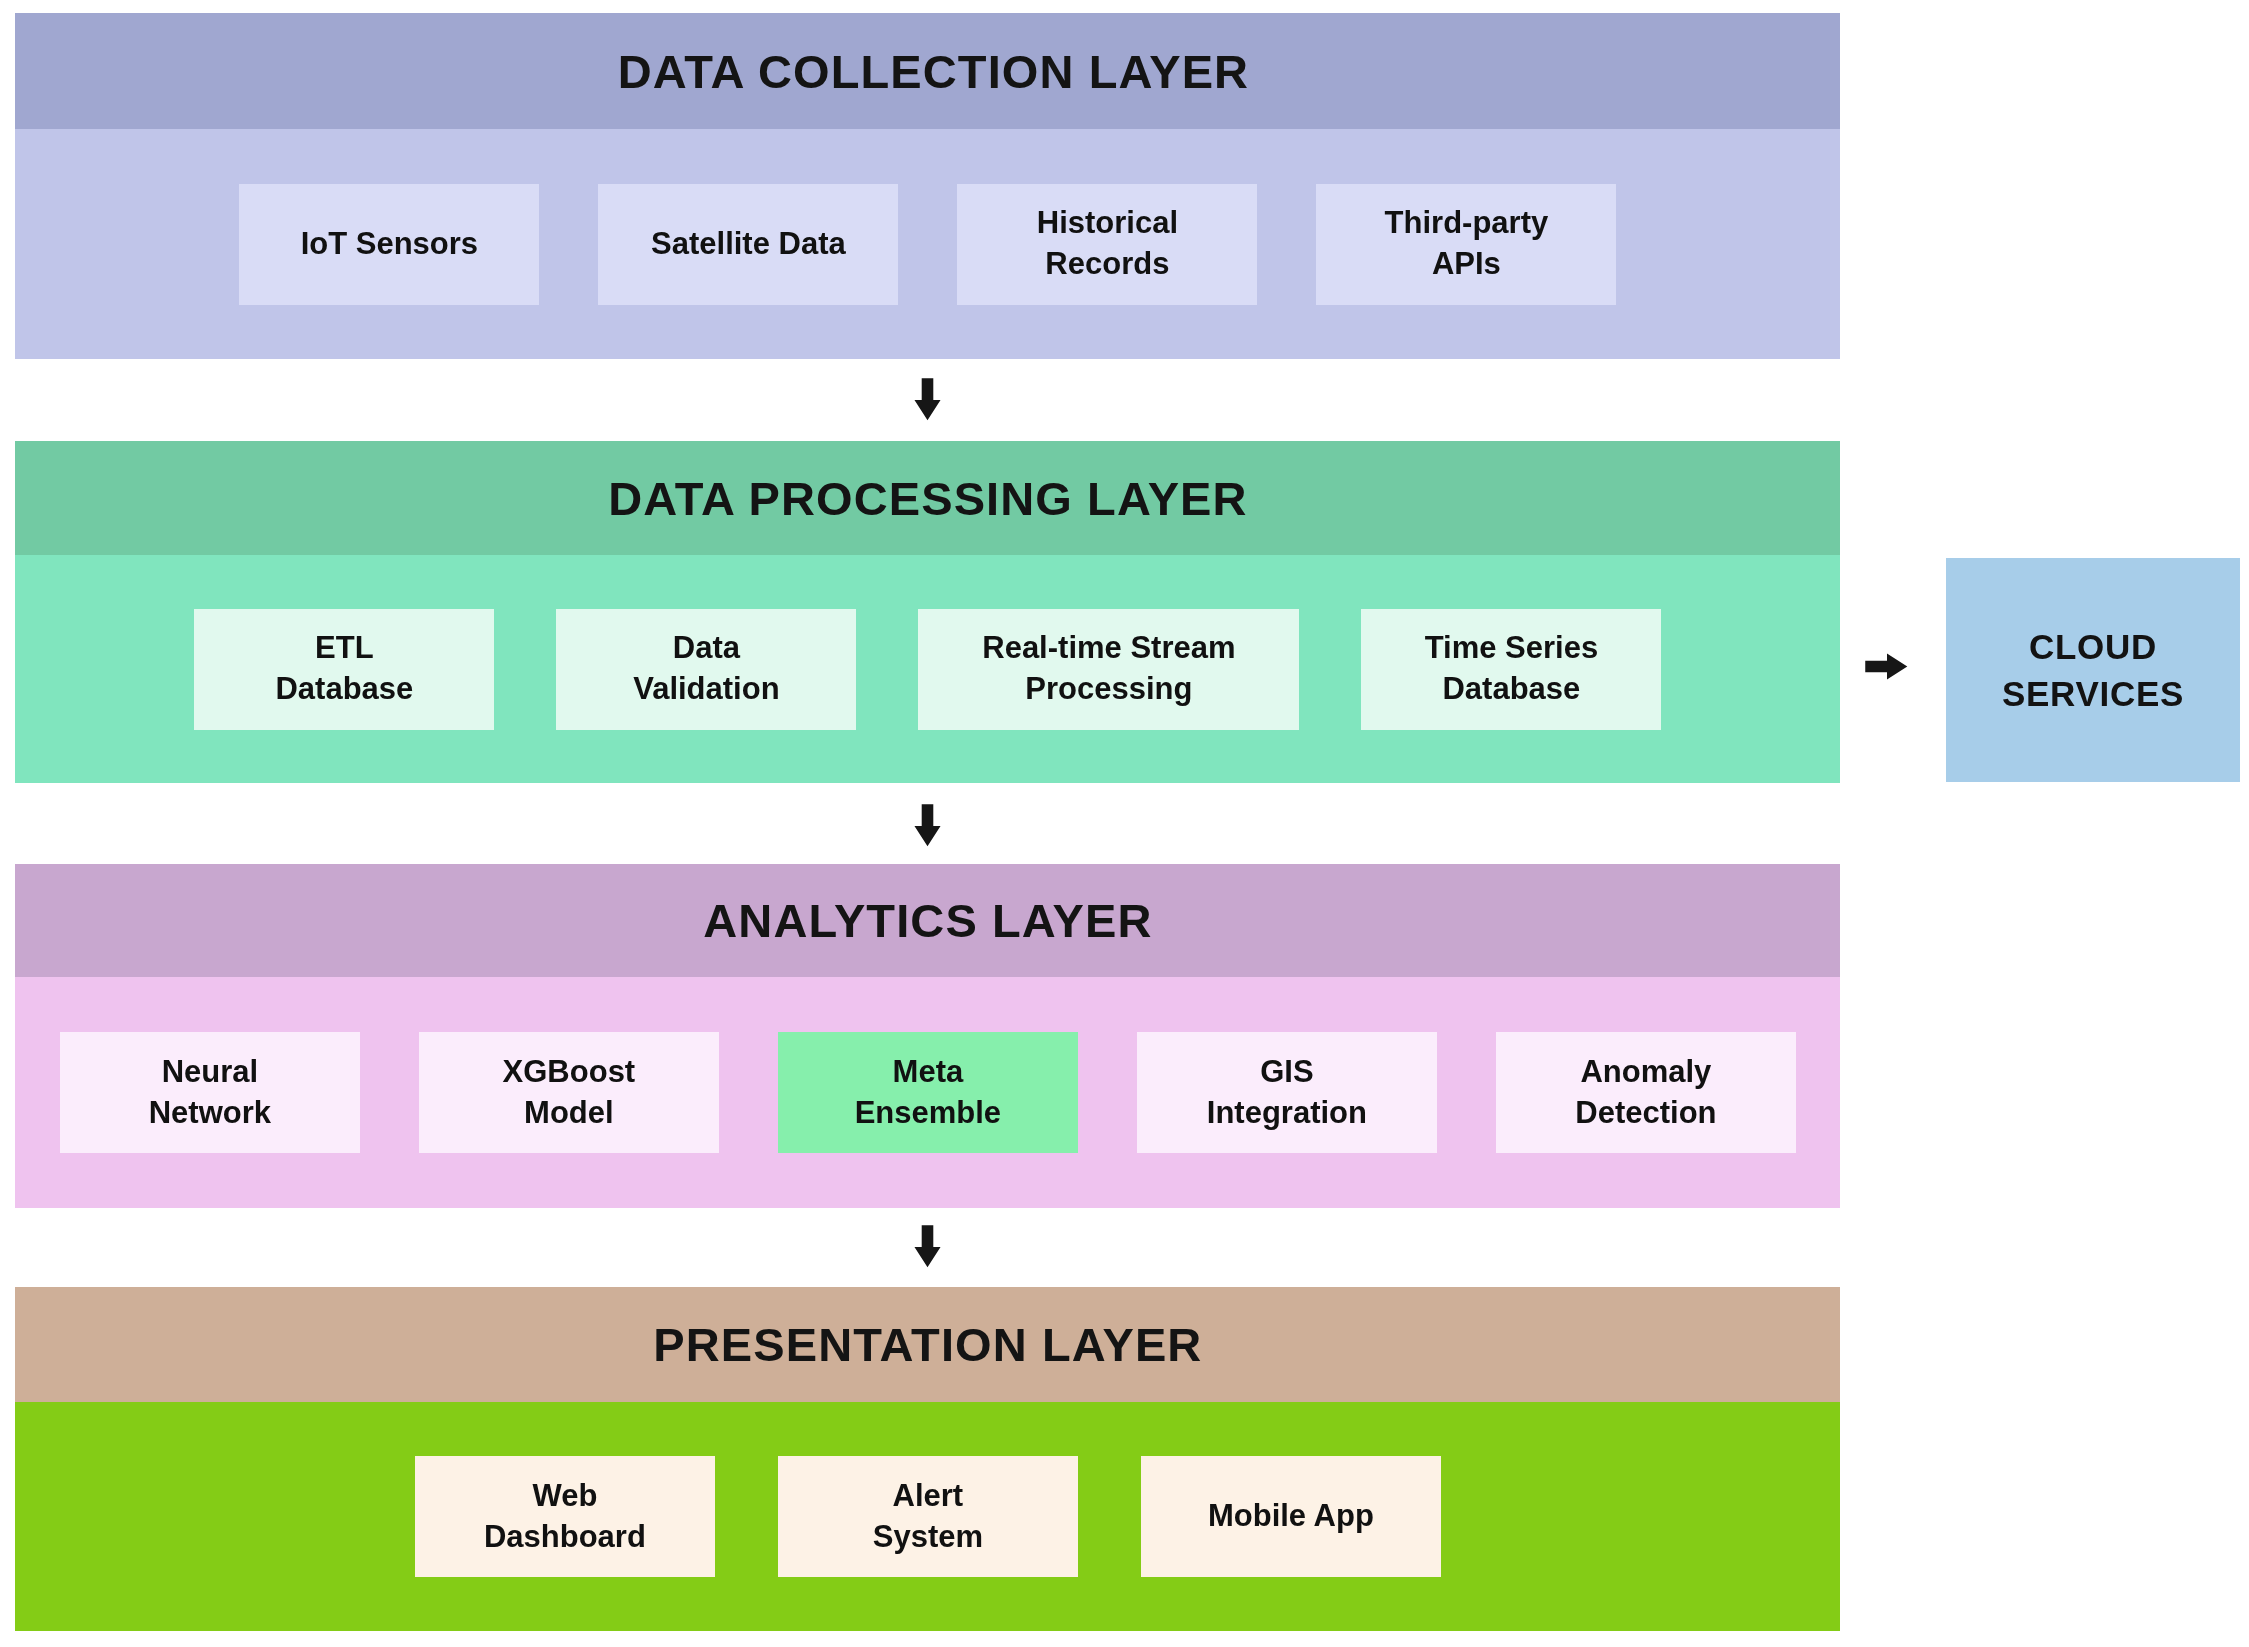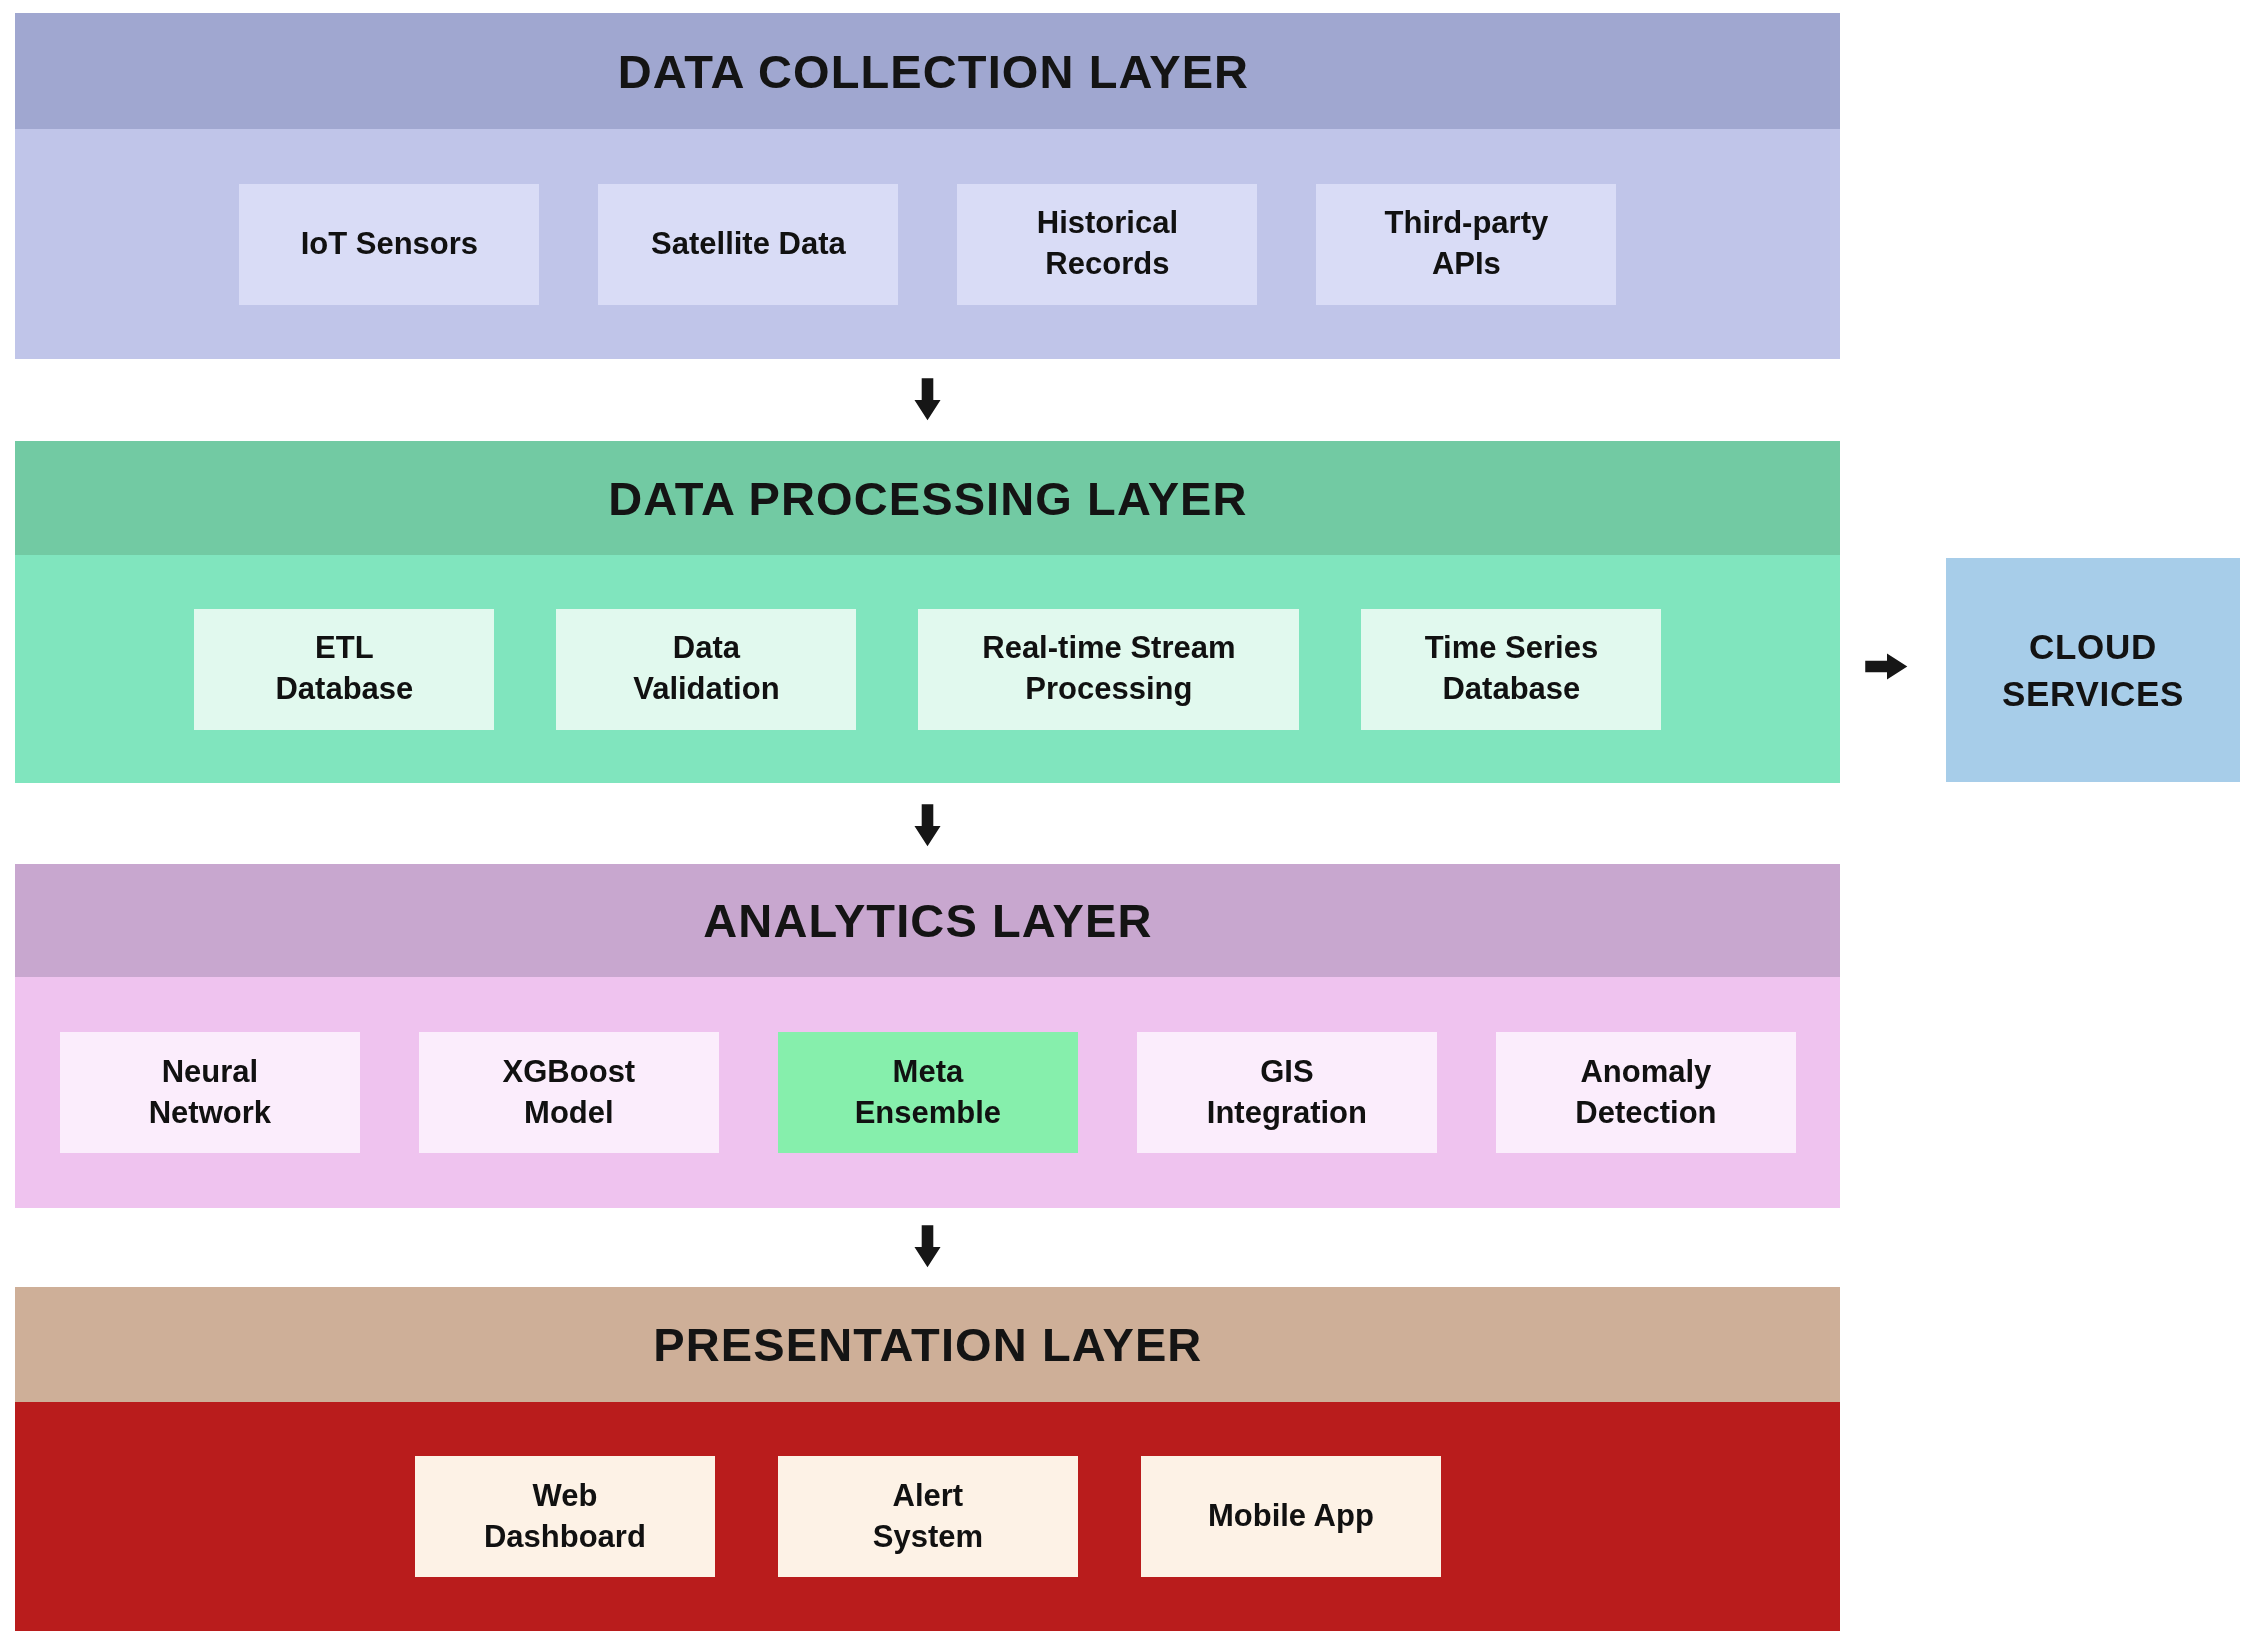--- a/index.html
+++ b/index.html
@@ -211,21 +211,21 @@
   </div>
 
   <svg class="down-arrow" id="down-arrow-3" viewBox="0 0 40 60">
     <polygon points="12,0 28,0 28,30 38,30 20,58 2,30 12,30" fill="#161616"></polygon>
   </svg>
 
   <div class="layer" id="layer-presentation">
     <div class="layer-header" style="background: rgb(206, 175, 152);">
       <div class="layer-title">PRESENTATION LAYER</div>
     </div>
-    <div class="layer-body" style="background: #b91c1c; justify-content: flex-end;">
+    <div class="layer-body" style="background: #84cc16; justify-content: flex-end;">
       <div class="box-row">
         <div class="node-box" style="background: rgb(253, 242, 230);">
           <div class="node-label">Web
 Dashboard</div>
         </div>
         <div class="node-box" style="background: rgb(253, 242, 230);">
           <div class="node-label">Alert
 System</div>
         </div>
         <div class="node-box" style="background: rgb(253, 242, 230);">

